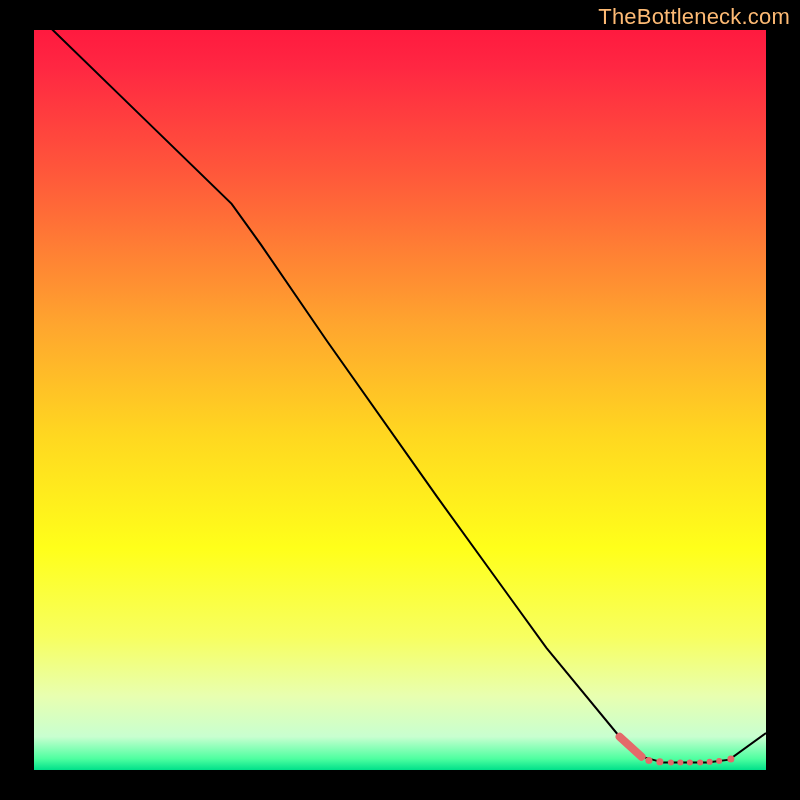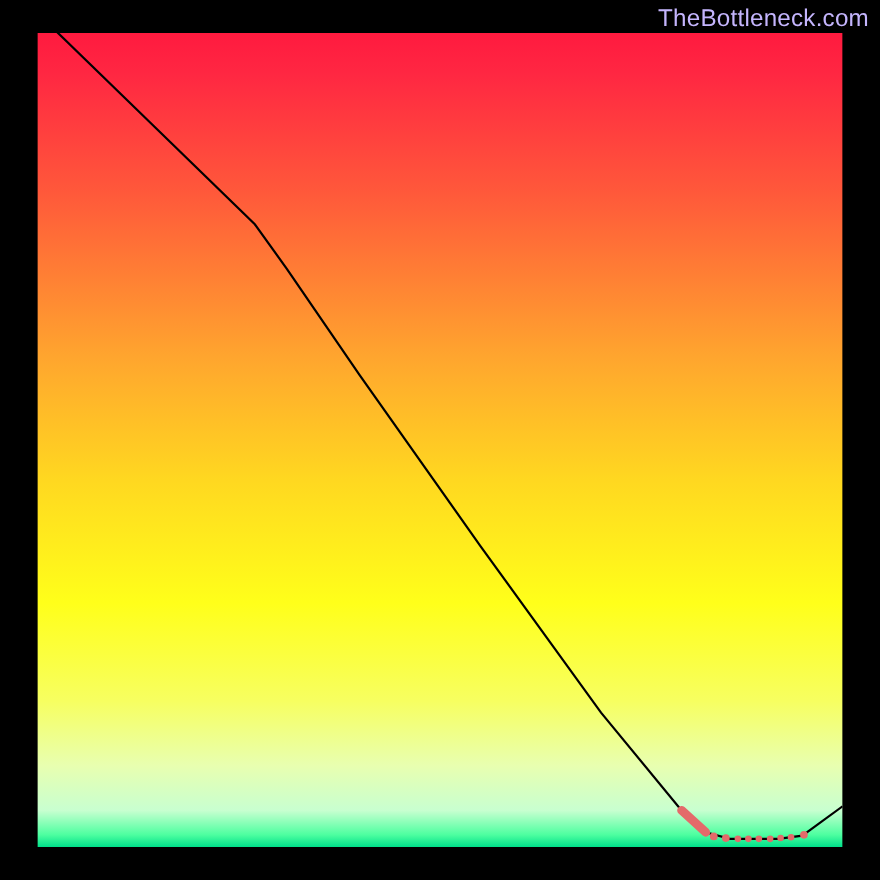--- a/index.html
+++ b/index.html
@@ -13,21 +13,21 @@
   .frame {
     position: relative;
     width: 800px;
     height: 800px;
     background: #000;
   }
   .watermark {
     position: absolute;
     top: 4px;
     right: 10px;
-    color: #c4b5fd;
+    color: #fdba74;
     font-size: 22px;
     font-weight: 500;
     letter-spacing: 0.2px;
     z-index: 10;
   }
   .plot-wrap {
     position: absolute;
     left: 34px;
     top: 30px;
     width: 732px;

